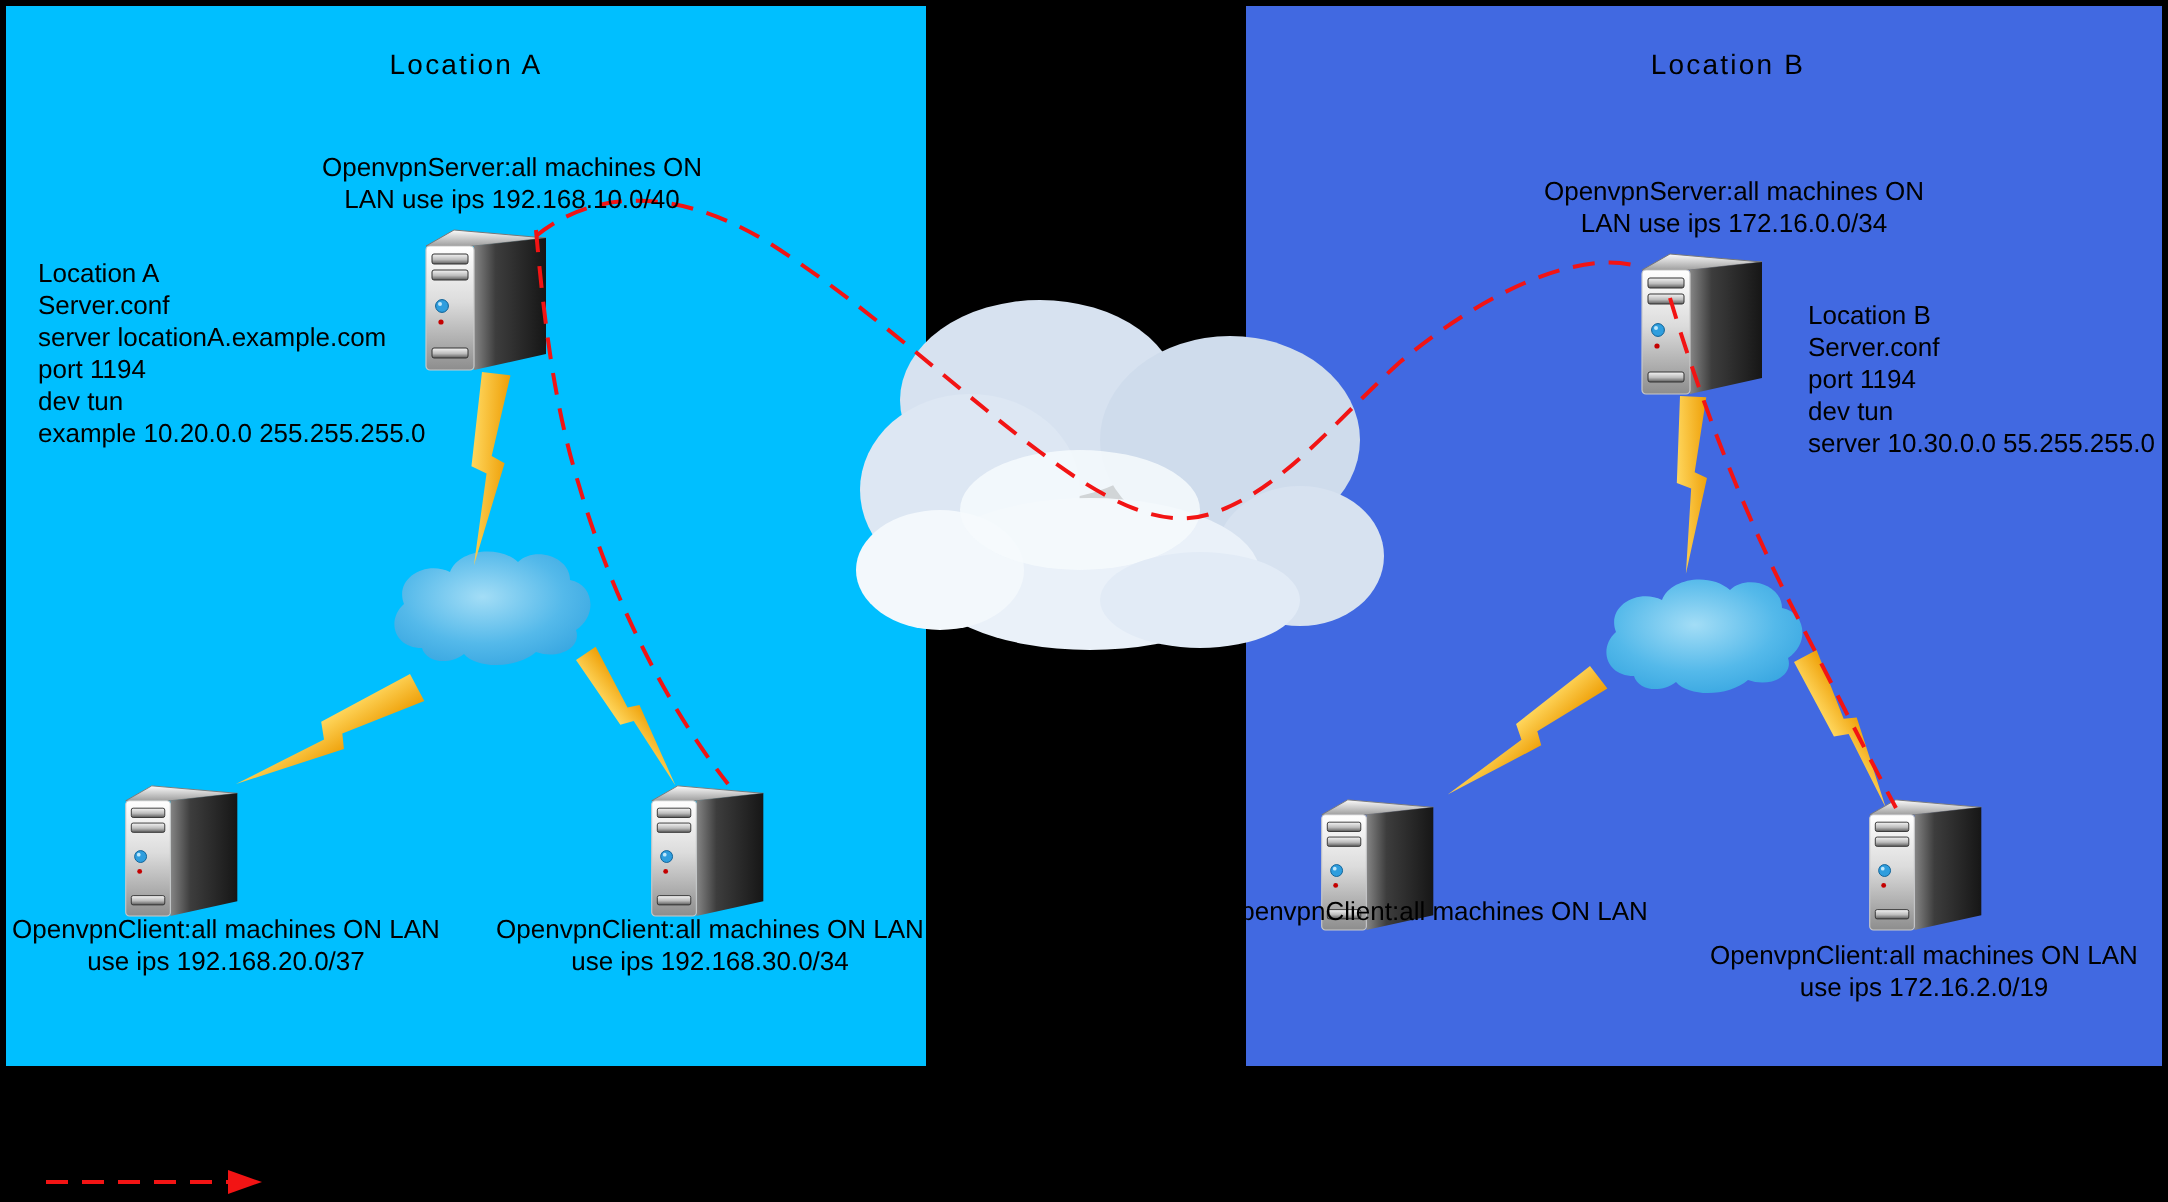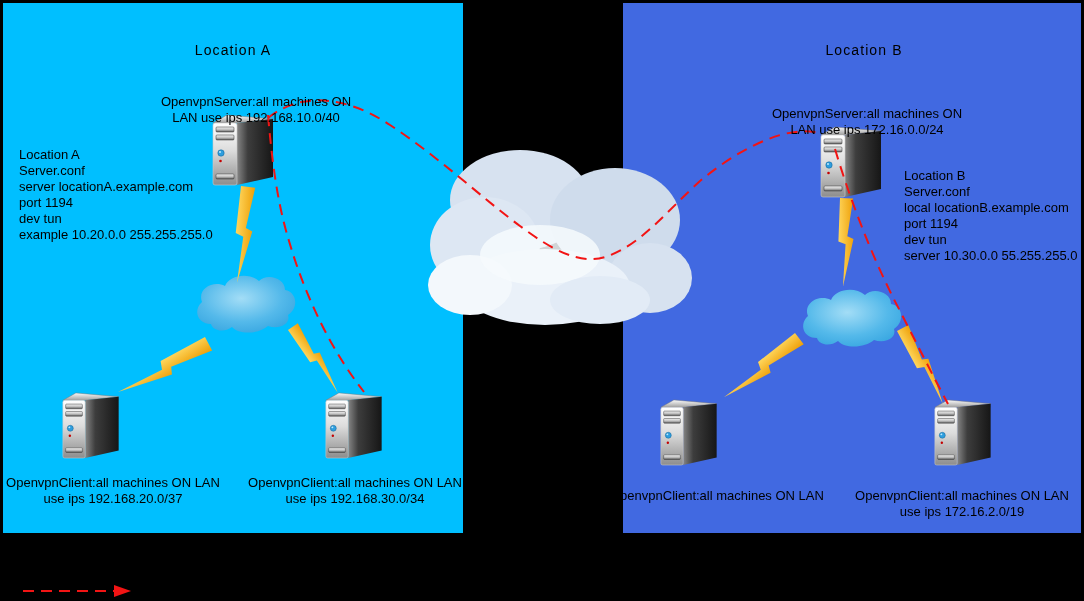--- a/index.html
+++ b/index.html
@@ -1,19 +1,19 @@
 <!DOCTYPE html>
 <html><head>
 <meta charset="utf-8">
 <style>
   html,body{margin:0;padding:0;background:#000;}
   .stage{position:relative;width:1084px;height:601px;background:#000;overflow:hidden;
          font-family:"Liberation Sans","DejaVu Sans",sans-serif;color:#000;}
   .stage svg{position:absolute;left:0;top:0;}
-  .lbl{position:absolute;font-size:13px;line-height:16px;white-space:nowrap;color:#000;margin-top:18px;}
+  .lbl{position:absolute;font-size:13px;line-height:16px;white-space:nowrap;color:#000;}
   .ctr{transform:translateX(-50%);text-align:center;}
   .title{font-size:14px;letter-spacing:1.1px;text-align:center;}
   .cfg div{white-space:nowrap;}
 </style>
 </head>
 <body>
 
 <div class="stage">
 
   <svg width="1084" height="601" viewBox="0 0 1084 601">
@@ -126,33 +126,32 @@
     <div>OpenvpnClient:all machines ON LAN</div>
     <div>use ips 192.168.20.0/37</div>
   </div>
   <div class="lbl ctr" style="left:355px;top:457px">
     <div>OpenvpnClient:all machines ON LAN</div>
     <div>use ips 192.168.30.0/34</div>
   </div>
 
   <div class="lbl ctr" style="left:867px;top:88px">
     <div>OpenvpnServer:all machines ON</div>
-    <div>LAN use ips 172.16.0.0/24</div>
+    <div>LAN use ips 172.16.0.0/34</div>
   </div>
 
   <div class="lbl cfg" style="left:904px;top:150px">
     <div>Location B</div>
     <div>Server.conf</div>
-    <div>local locationB.example.com</div>
     <div>port 1194</div>
     <div>dev tun</div>
     <div>server 10.30.0.0 55.255.255.0</div>
   </div>
 
-  <div class="lbl ctr" style="left:722px;top:470px">
+  <div class="lbl ctr" style="left:722px;top:448px">
     <div>penvpnClient:all machines ON LAN</div>
   </div>
   <div class="lbl ctr" style="left:962px;top:470px">
     <div>OpenvpnClient:all machines ON LAN</div>
     <div>use ips 172.16.2.0/19</div>
   </div>
 
 </div>
 
 </body></html>

